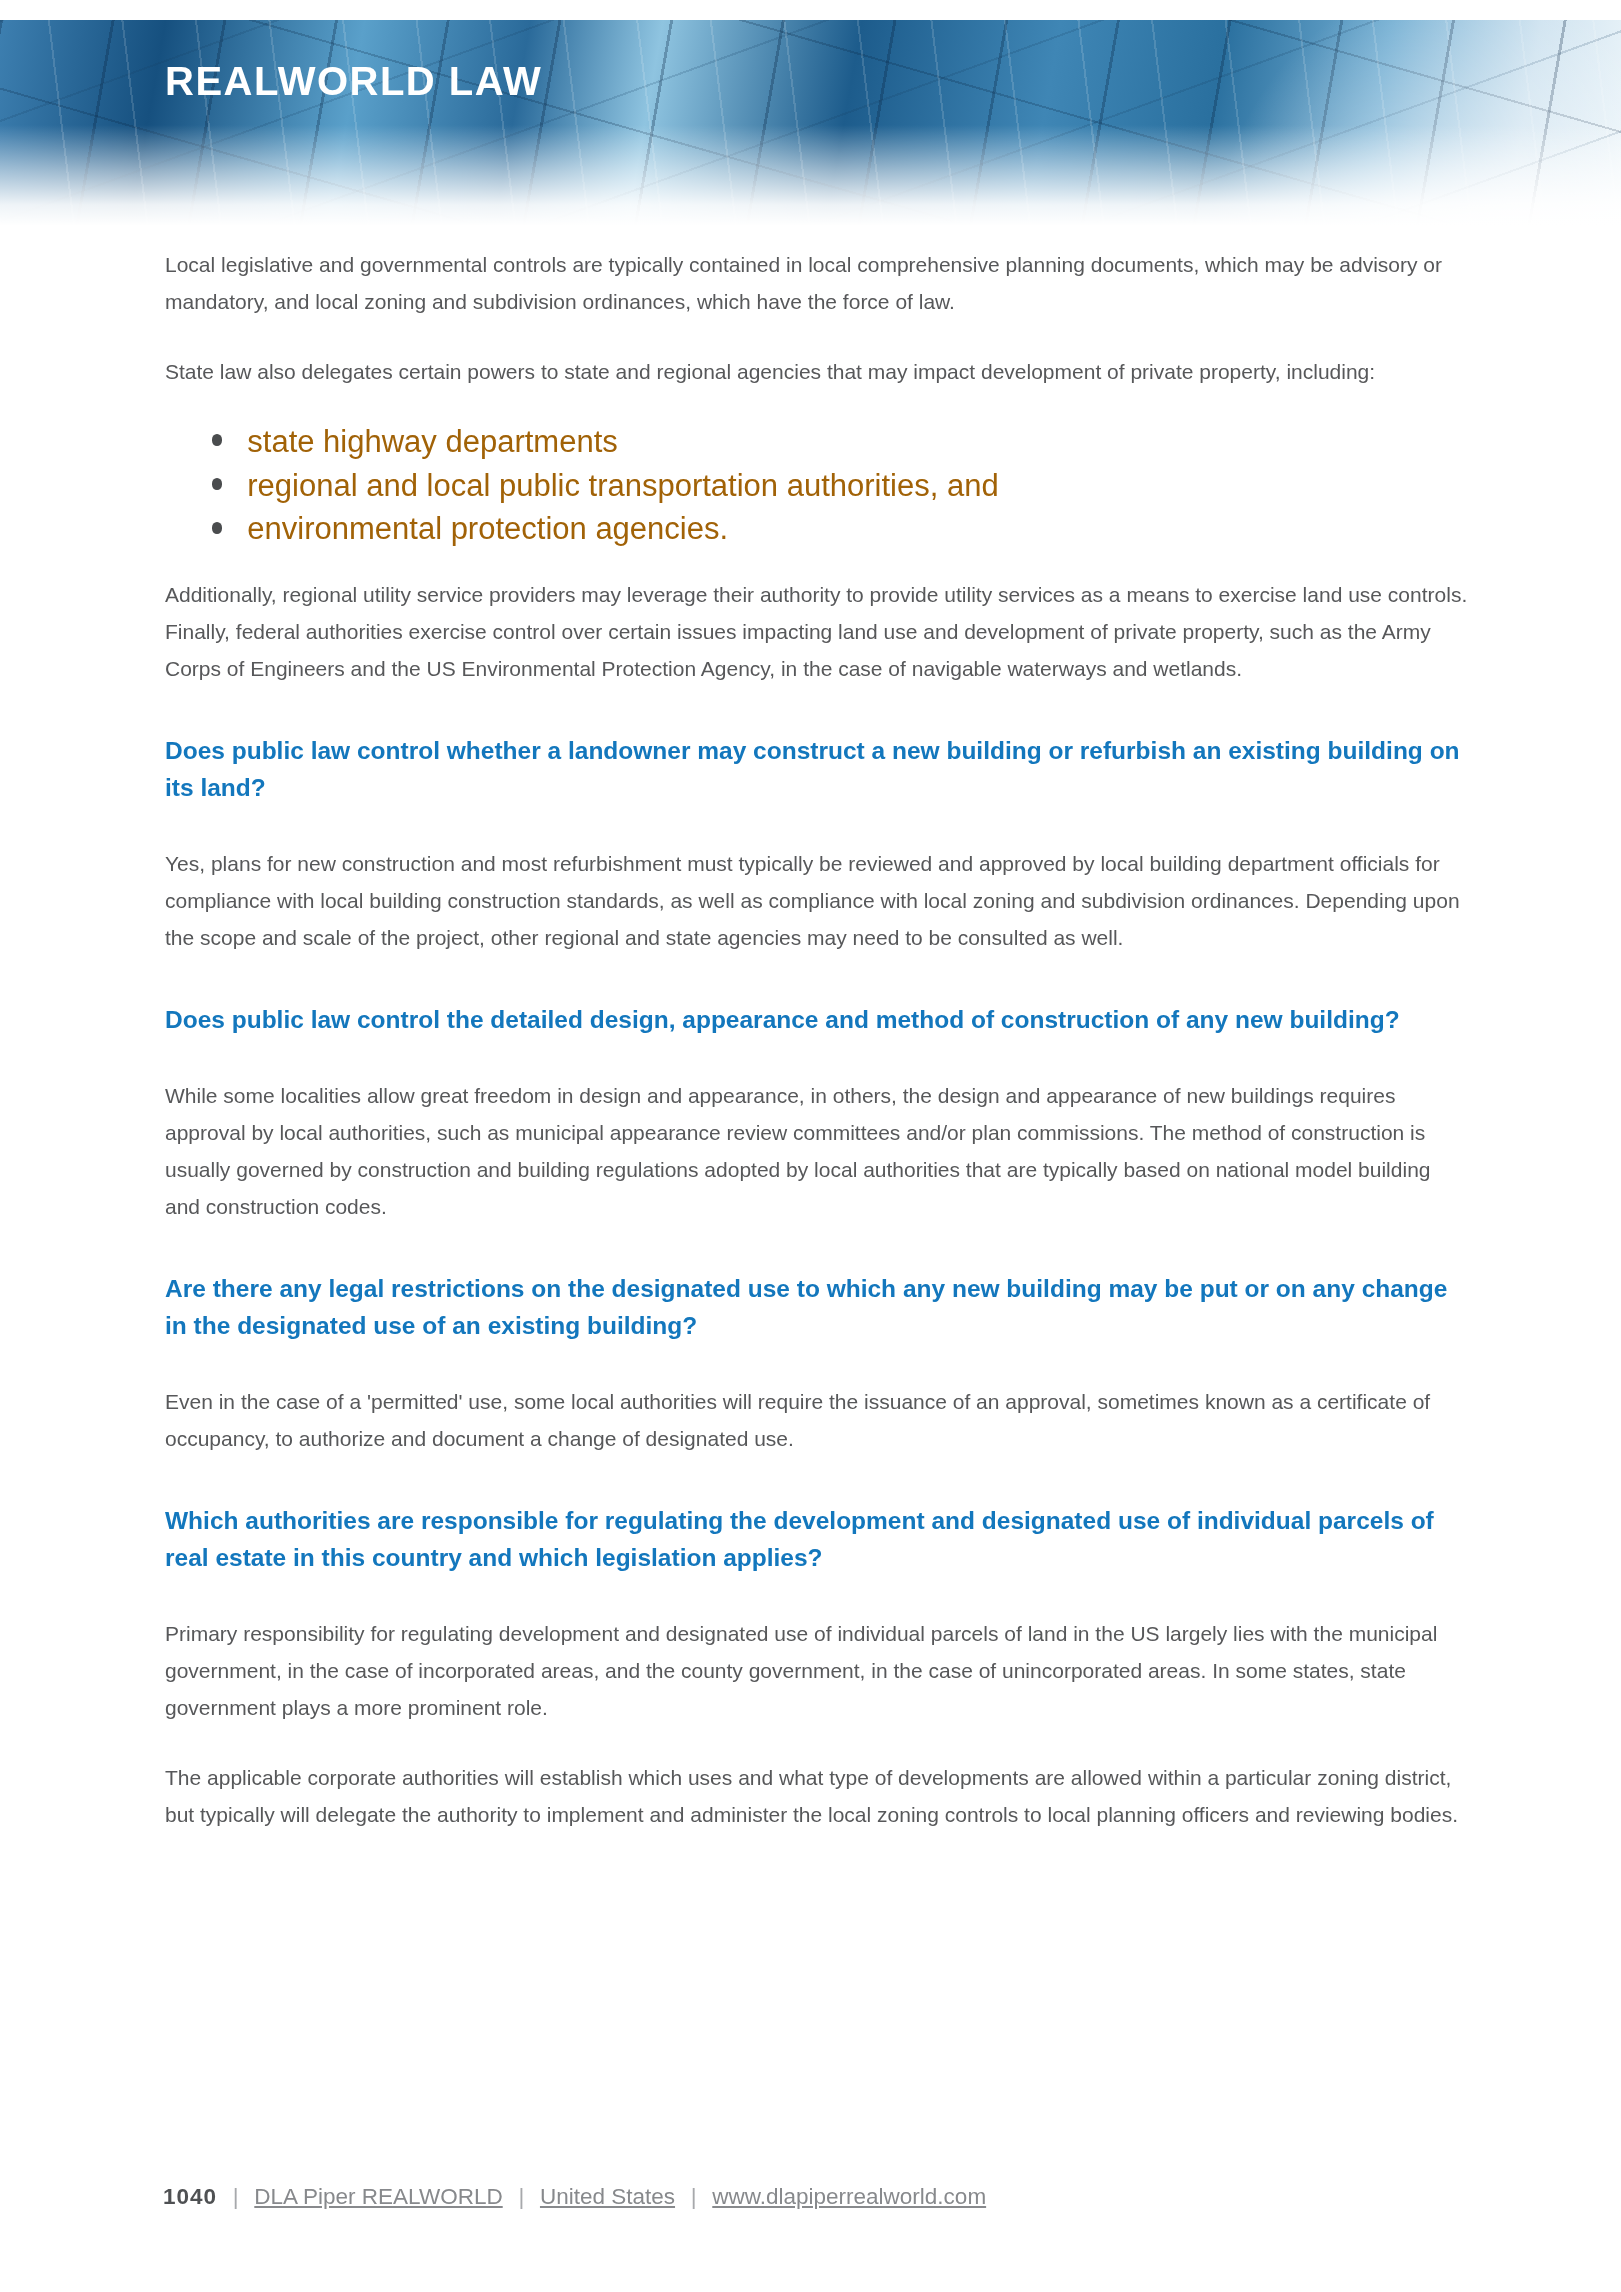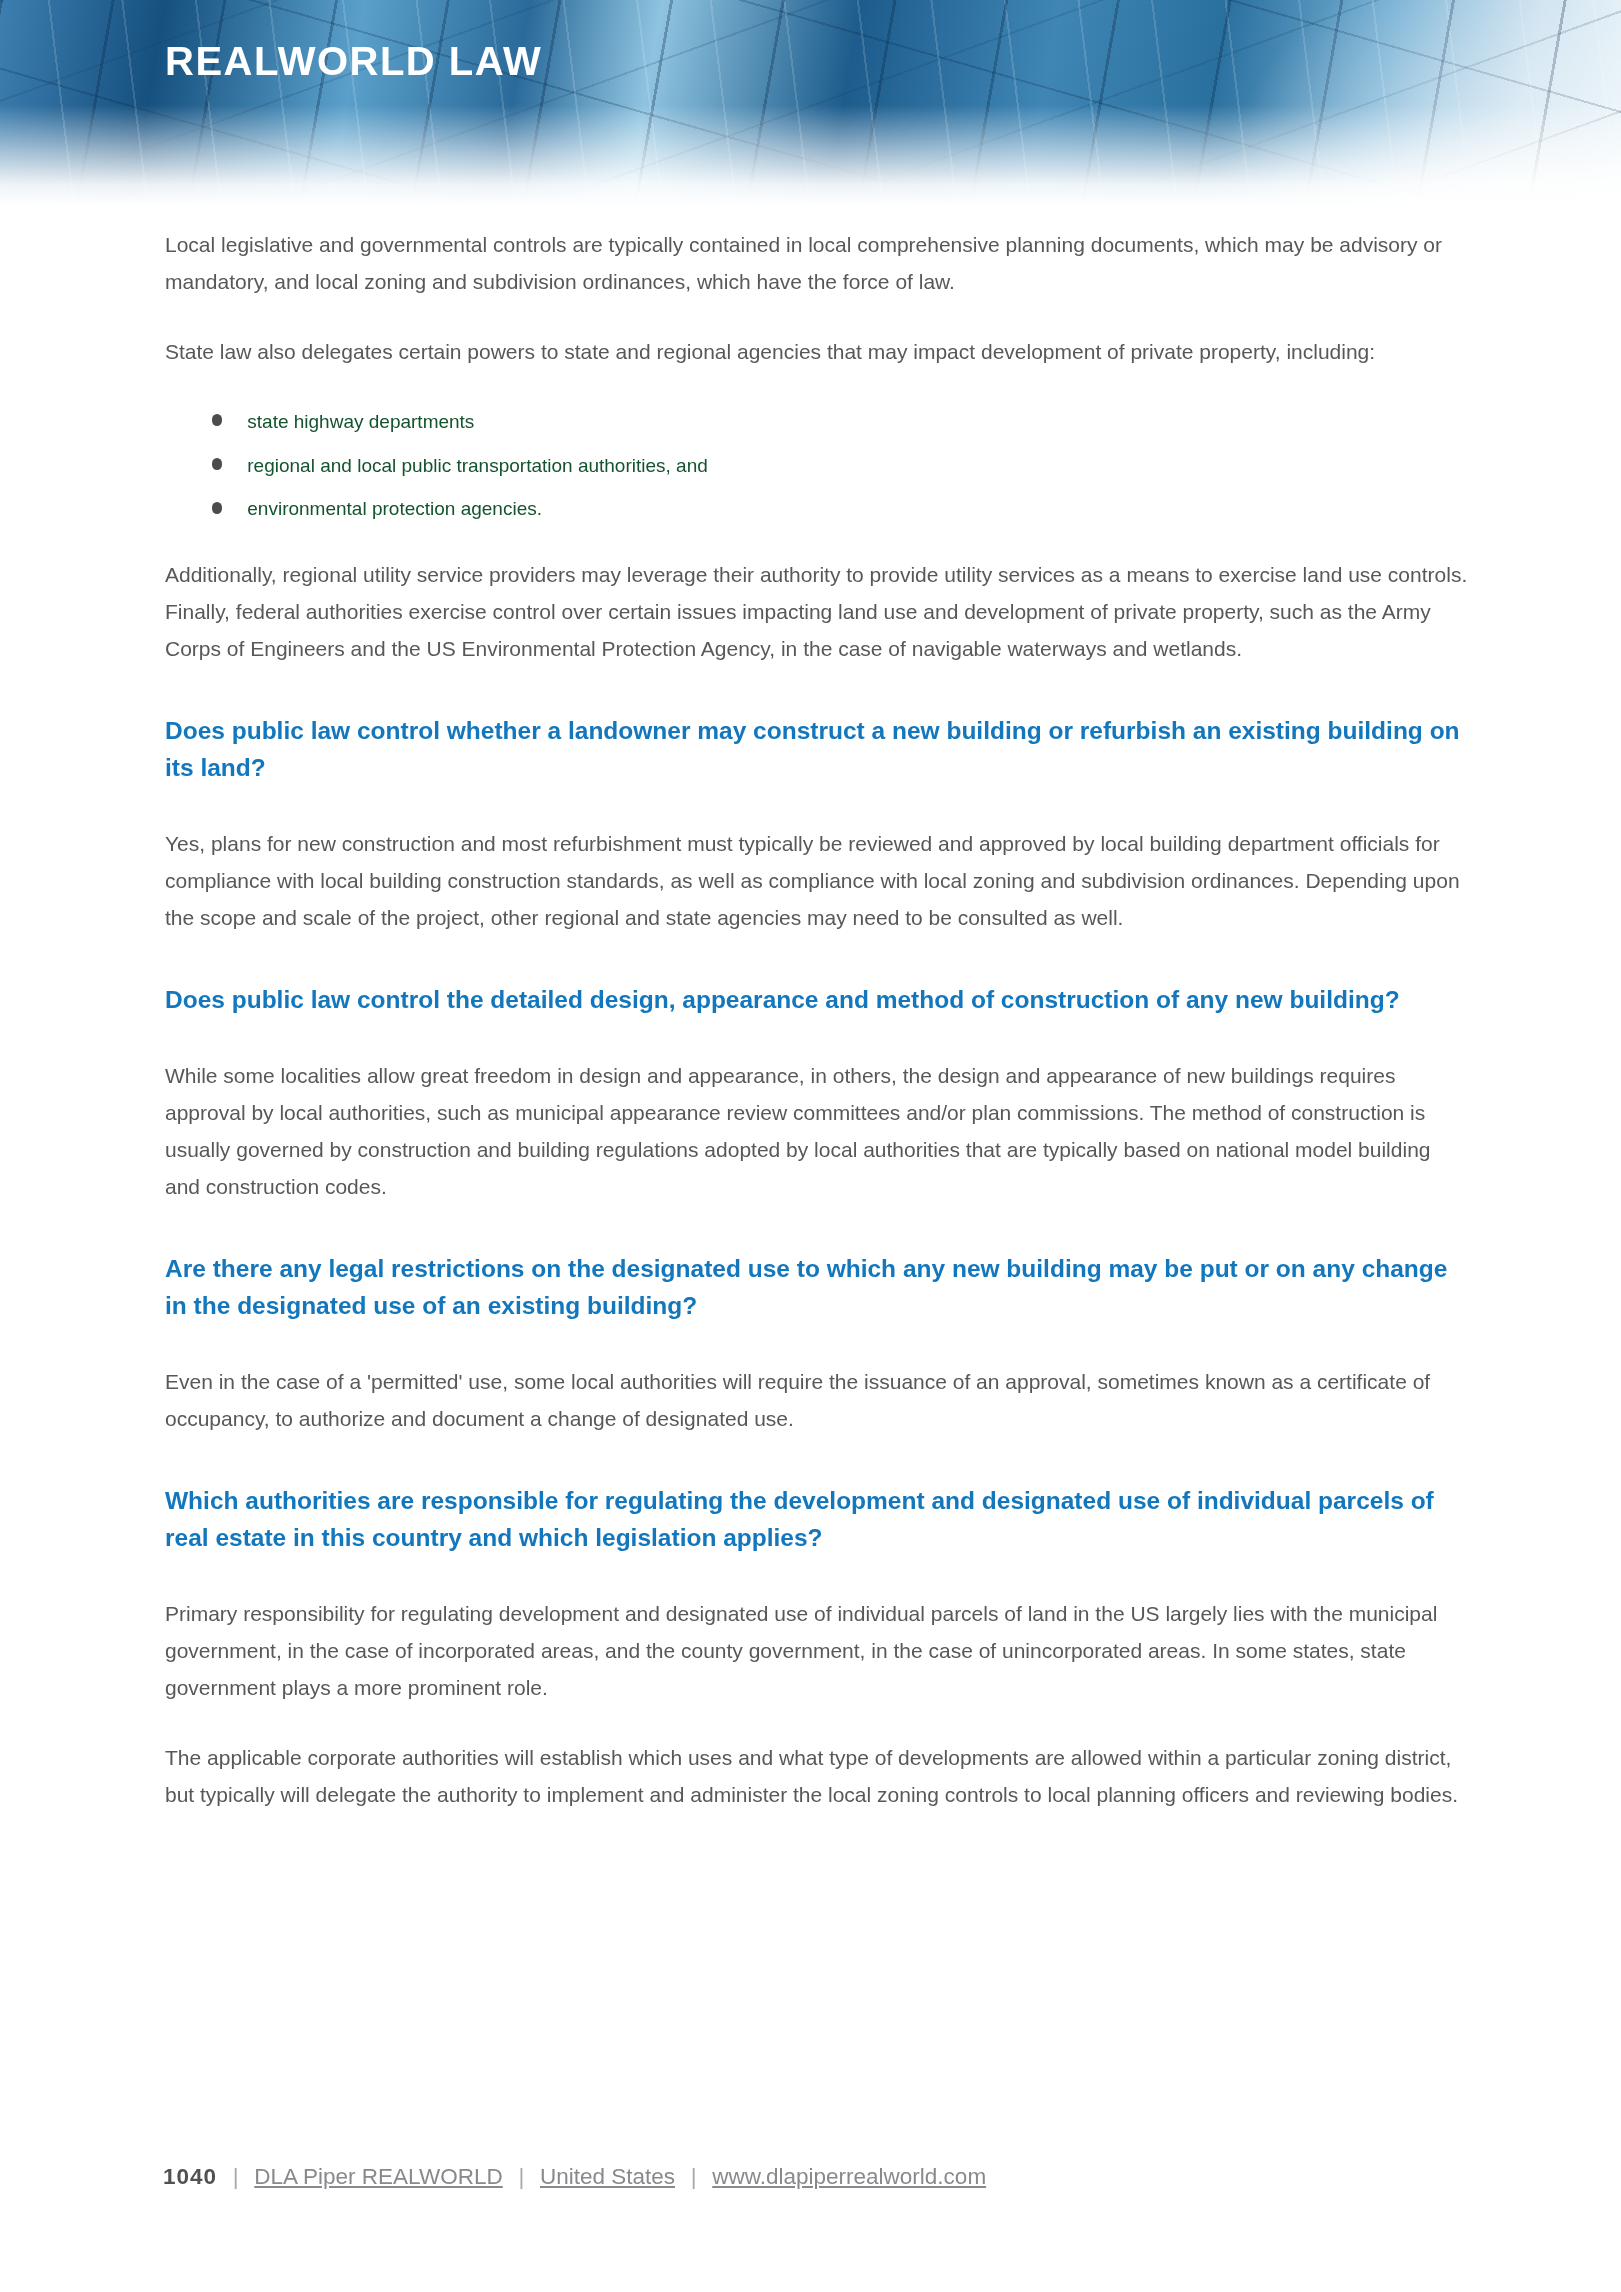--- a/index.html
+++ b/index.html
@@ -5,20 +5,21 @@
   * { box-sizing: border-box; margin: 0; padding: 0; }
   html, body { background: #ffffff; }
   body { font-family: "Liberation Sans", sans-serif; }
 
   .page {
     position: relative;
     width: 1621px;
     height: 2258px;
     background: #ffffff;
     overflow: hidden;
+    margin-top: 20px;
   }
 
   
   .banner {
     position: relative;
     width: 100%;
     height: 210px;
     overflow: hidden;
   }
   .banner-photo {
@@ -72,22 +73,22 @@
     margin: 45px 0 39px 0;
   }
   .bullet-list {
     list-style: none;
     margin: 2px 0 29px 0;
     padding: 0 0 0 47px;
   }
   .bullet-list li {
     display: flex;
     align-items: flex-start;
-    color: #14532d;
-    font-size: 19px;
+    color: #a16207;
+    font-size: 31px;
     line-height: 37px;
     margin: 0 0 6.9px 0;
   }
   .bullet-dot {
     flex: 0 0 auto;
     width: 9.8px;
     height: 11.8px;
     border-radius: 50% / 46%;
     background: #4a4c4e;
     margin: 11.8px 25.5px 0 0;

